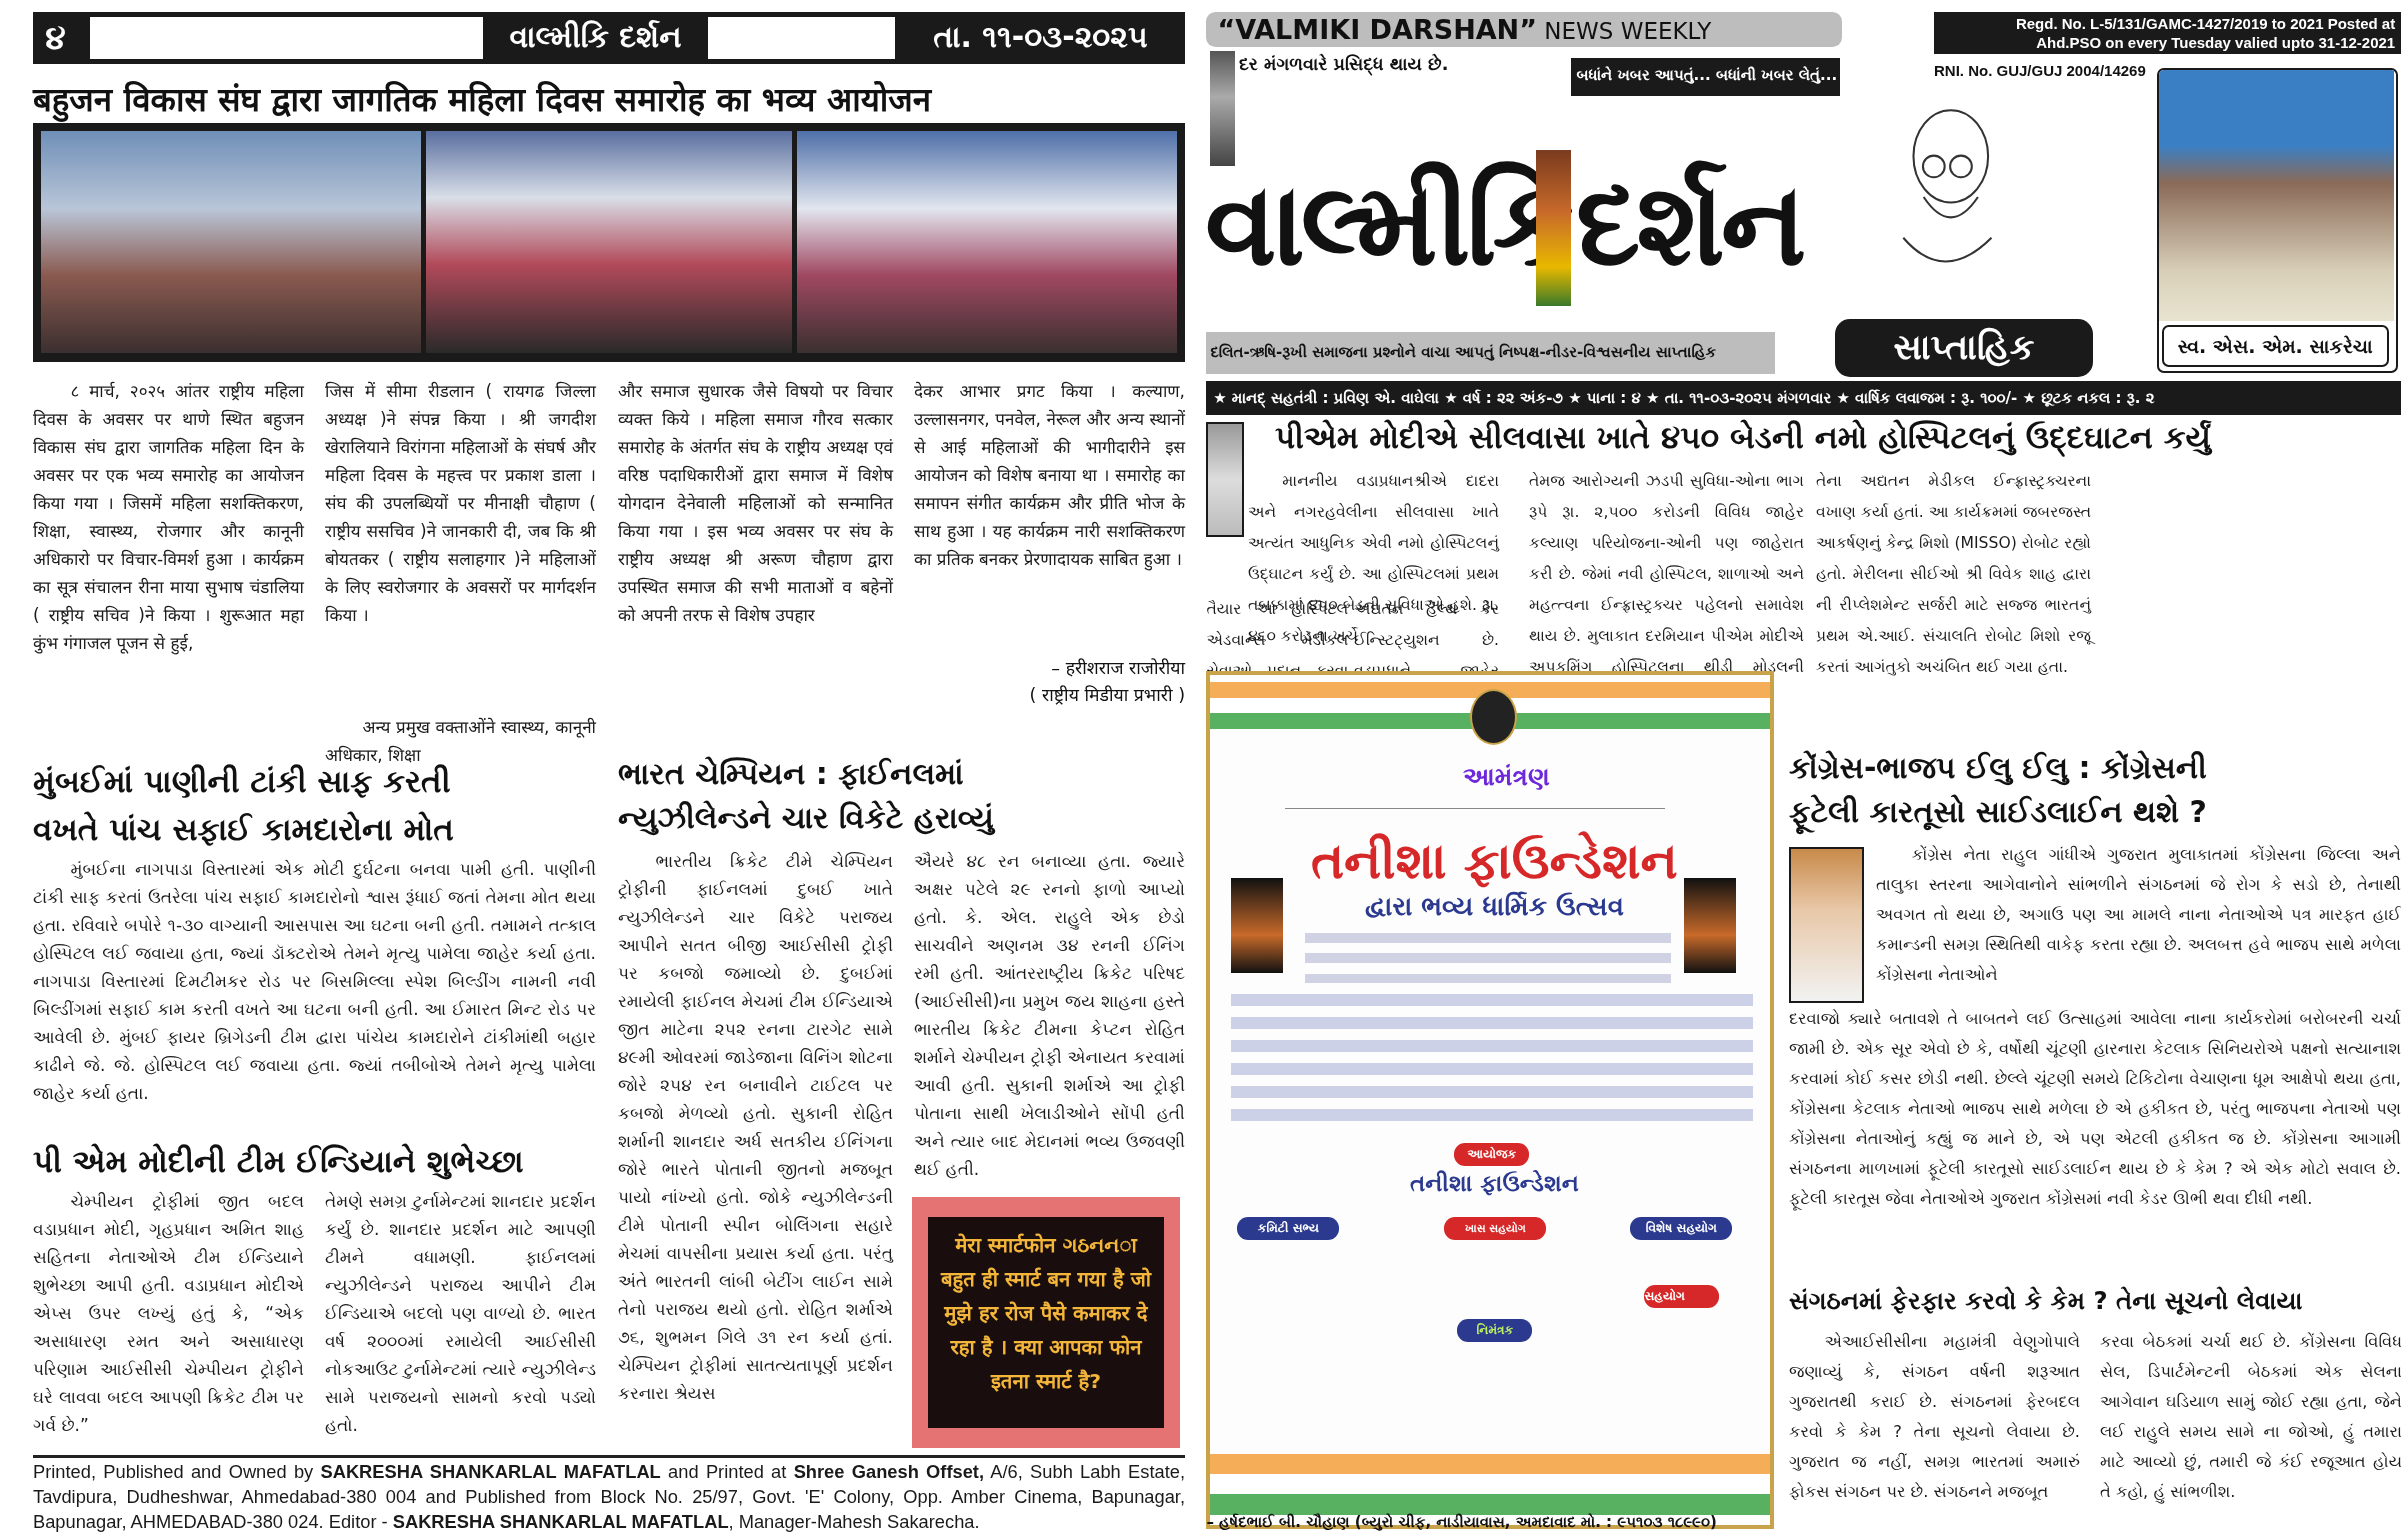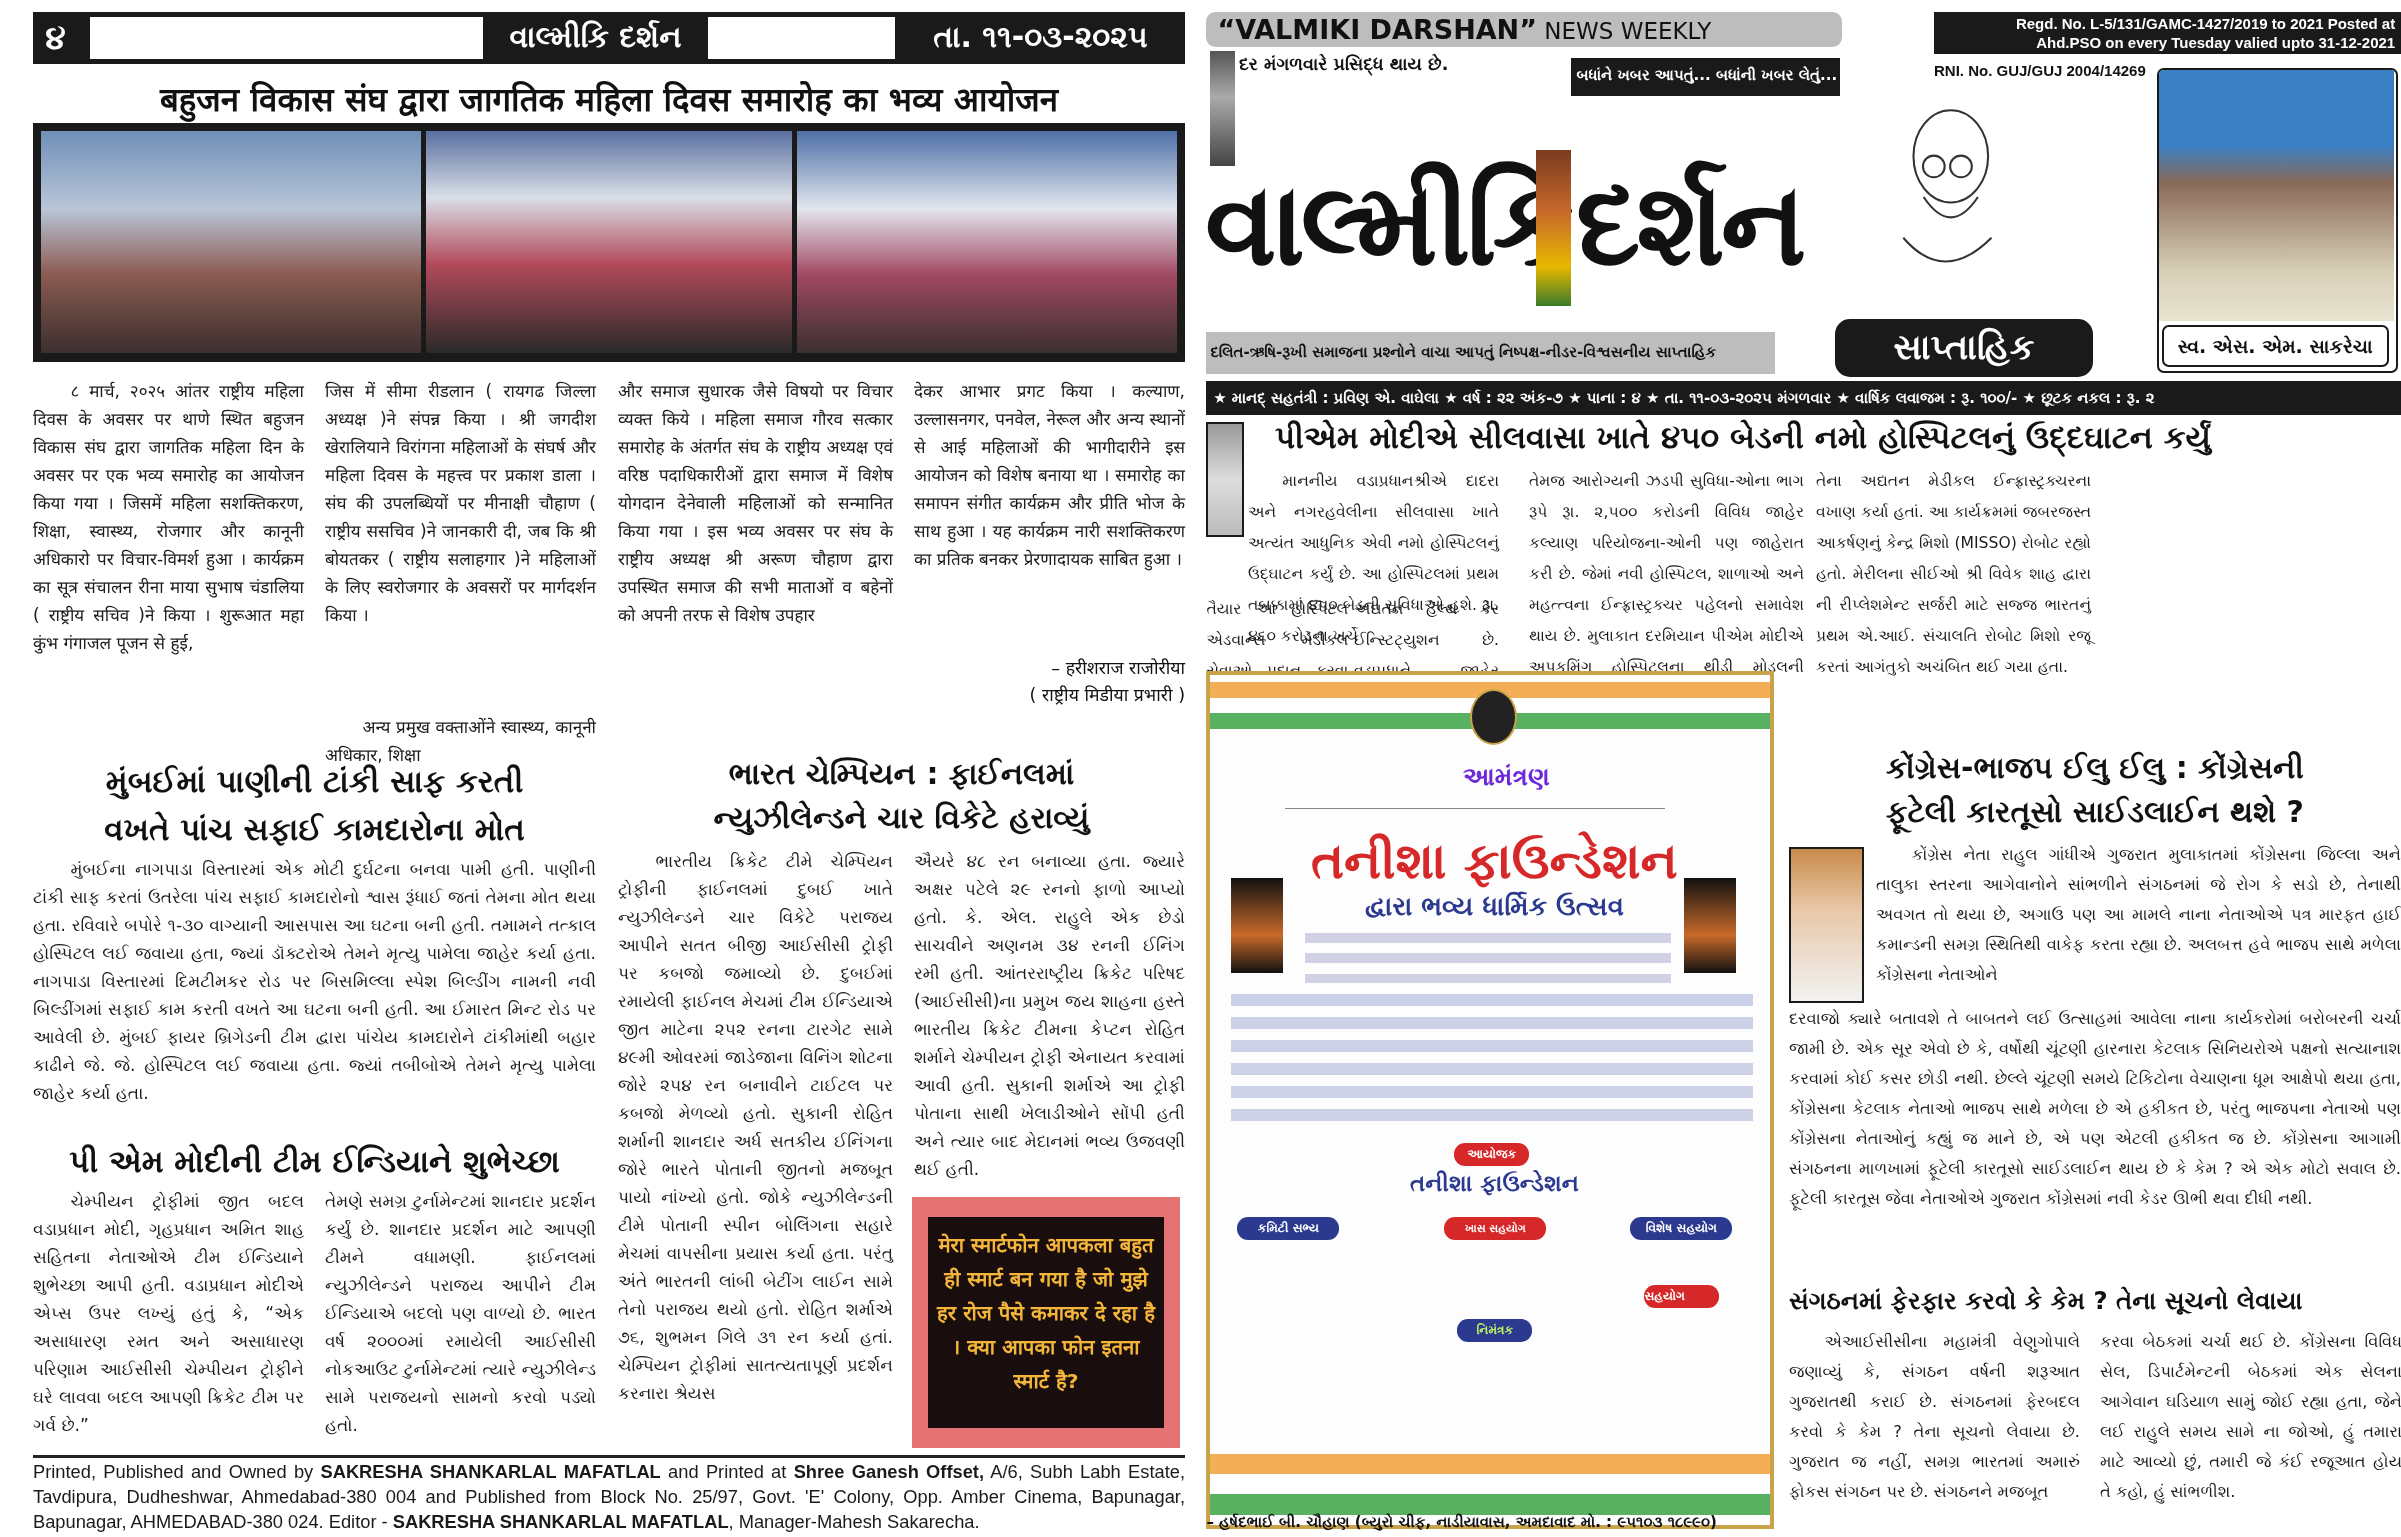--- a/index.html
+++ b/index.html
@@ -1,21 +1,21 @@
 <!DOCTYPE html>
 <html style="font-size:11px"><head>
 <meta charset="utf-8">
 <style>
 *{box-sizing:border-box;margin:0;padding:0}
 html,body{width:2401px;height:1538px;background:#fff;overflow:hidden}
 body{position:relative;font-family:"DejaVu Sans","Liberation Sans",sans-serif;color:#111}
 .abs{position:absolute}
 .col{position:absolute;font-size:17px;line-height:28px;text-align:justify;color:#1a1a1a}
 .indent{text-indent:2.2em}
-.hl{position:absolute;font-weight:bold;text-align:center;color:#111;font-family:"DejaVu Sans",sans-serif}
+.hl{position:absolute;font-weight:bold;text-align:left;color:#111;font-family:"DejaVu Sans",sans-serif}
 .photo{position:absolute;background:#888;overflow:hidden}
 .rule{position:absolute;background:#222}
 .bar{background:#1a1a1a;color:#fff}
 .right{text-align:right}
 .sig{position:absolute;font-size:17.6px;text-align:right}
 </style>
 </head>
 <body>
 
 <div class="abs" style="left:0;top:0;width:1200px;height:1538px;">
@@ -51,21 +51,21 @@
   <div class="hl" style="left:33px;top:1143px;width:563px;font-size:31px;">પી એમ મોદીની ટીમ ઈન્ડિયાને શુભેચ્છા</div>
   <div class="col indent" style="left:33px;top:1187px;width:271px;">ચેમ્પીયન ટ્રોફીમાં જીત બદલ વડાપ્રધાન મોદી, ગૃહપ્રધાન અમિત શાહ સહિતના નેતાઓએ ટીમ ઈન્ડિયાને શુભેચ્છા આપી હતી. વડાપ્રધાન મોદીએ એપ્સ ઉપર લખ્યું હતું કે, “એક અસાધારણ રમત અને અસાધારણ પરિણામ આઈસીસી ચેમ્પીયન ટ્રોફીને ઘરે લાવવા બદલ આપણી ક્રિકેટ ટીમ પર ગર્વ છે.”</div>
   <div class="col" style="left:325px;top:1187px;width:271px;">તેમણે સમગ્ર ટુર્નામેન્ટમાં શાનદાર પ્રદર્શન કર્યું છે. શાનદાર પ્રદર્શન માટે આપણી ટીમને વધામણી. ફાઈનલમાં ન્યુઝીલેન્ડને પરાજય આપીને ટીમ ઈન્ડિયાએ બદલો પણ વાળ્યો છે. ભારત વર્ષ ૨૦૦૦માં રમાયેલી આઈસીસી નોકઆઉટ ટુર્નામેન્ટમાં ત્યારે ન્યુઝીલેન્ડ સામે પરાજયનો સામનો કરવો પડ્યો હતો.</div>
 
   <div class="hl" style="left:618px;top:756px;width:567px;font-size:30px;">ભારત ચેમ્પિયન : ફાઈનલમાં</div>
   <div class="hl" style="left:618px;top:800px;width:567px;font-size:30px;">ન્યુઝીલેન્ડને ચાર વિકેટે હરાવ્યું</div>
   <div class="col indent" style="left:618px;top:797px;width:275px;padding-top:0;margin-top:50px;">ભારતીય ક્રિકેટ ટીમે ચેમ્પિયન ટ્રોફીની ફાઈનલમાં દુબઈ ખાતે ન્યુઝીલેન્ડને ચાર વિકેટે પરાજય આપીને સતત બીજી આઈસીસી ટ્રોફી પર કબજો જમાવ્યો છે. દુબઈમાં રમાયેલી ફાઈનલ મેચમાં ટીમ ઈન્ડિયાએ જીત માટેના ૨૫૨ રનના ટારગેટ સામે ૪૯મી ઓવરમાં જાડેજાના વિનિંગ શોટના જોરે ૨૫૪ રન બનાવીને ટાઈટલ પર કબજો મેળવ્યો હતો. સુકાની રોહિત શર્માની શાનદાર અર્ધ સતકીય ઈનિંગના જોરે ભારતે પોતાની જીતનો મજબૂત પાયો નાંખ્યો હતો. જોકે ન્યુઝીલેન્ડની ટીમે પોતાની સ્પીન બોલિંગના સહારે મેચમાં વાપસીના પ્રયાસ કર્યા હતા. પરંતુ અંતે ભારતની લાંબી બેટીંગ લાઈન સામે તેનો પરાજય થયો હતો. રોહિત શર્માએ ૭૬, શુભમન ગિલે ૩૧ રન કર્યા હતાં. ચેમ્પિયન ટ્રોફીમાં સાતત્યતાપૂર્ણ પ્રદર્શન કરનારા શ્રેયસ</div>
   <div class="col" style="left:914px;top:797px;width:271px;margin-top:50px;">ઐયરે ૪૮ રન બનાવ્યા હતા. જ્યારે અક્ષર પટેલે ૨૯ રનનો ફાળો આપ્યો હતો. કે. એલ. રાહુલે એક છેડો સાચવીને અણનમ ૩૪ રનની ઈનિંગ રમી હતી. આંતરરાષ્ટ્રીય ક્રિકેટ પરિષદ (આઈસીસી)ના પ્રમુખ જય શાહના હસ્તે ભારતીય ક્રિકેટ ટીમના કેપ્ટન રોહિત શર્માને ચેમ્પીયન ટ્રોફી એનાયત કરવામાં આવી હતી. સુકાની શર્માએ આ ટ્રોફી પોતાના સાથી ખેલાડીઓને સોંપી હતી અને ત્યાર બાદ મેદાનમાં ભવ્ય ઉજવણી થઈ હતી.</div>
 
   <div class="abs" style="left:912px;top:1197px;width:268px;height:251px;background:#e57373;padding:20.3px 16.3px;">
-    <div style="width:100%;height:100%;background:#1a0d0d;color:#f4b63a;font-size:20.3px;font-weight:bold;line-height:34px;text-align:center;padding:11px 6.8px;">मेरा स्मार्टफोन आपकला बहुत ही स्मार्ट बन गया है जो मुझे हर रोज पैसे कमाकर दे रहा है । क्या आपका फोन इतना स्मार्ट है?</div>
+    <div style="width:100%;height:100%;background:#1a0d0d;color:#f4b63a;font-size:20.3px;font-weight:bold;line-height:34px;text-align:center;padding:11px 6.8px;">मेरा स्मार्टफोन ગઠનનा बहुत ही स्मार्ट बन गया है जो मुझे हर रोज पैसे कमाकर दे रहा है । क्या आपका फोन इतना स्मार्ट है?</div>
   </div>
 
   <div class="rule" style="left:33px;top:1455px;width:1152px;height:3.4px;"></div>
 
   <div class="abs" style="left:33px;top:1459px;width:1152px;font-family:'Liberation Sans',sans-serif;font-size:18.3px;line-height:25px;text-align:justify;color:#1a1a1a;">
     <span>Printed, Published and Owned by </span><b>SAKRESHA SHANKARLAL MAFATLAL</b><span> and Printed at </span><b>Shree Ganesh Offset,</b><span> A/6, Subh Labh Estate, Tavdipura, Dudheshwar, Ahmedabad-380 004 and Published from Block No. 25/97, Govt. 'E' Colony, Opp. Amber Cinema, Bapunagar, Bapunagar, AHMEDABAD-380 024. Editor - </span><b>SAKRESHA SHANKARLAL MAFATLAL</b><span>, Manager-Mahesh Sakarecha.</span>
   </div>
 </div>
 
 <div class="abs" style="left:1205px;top:0;width:1196px;height:1538px;">

